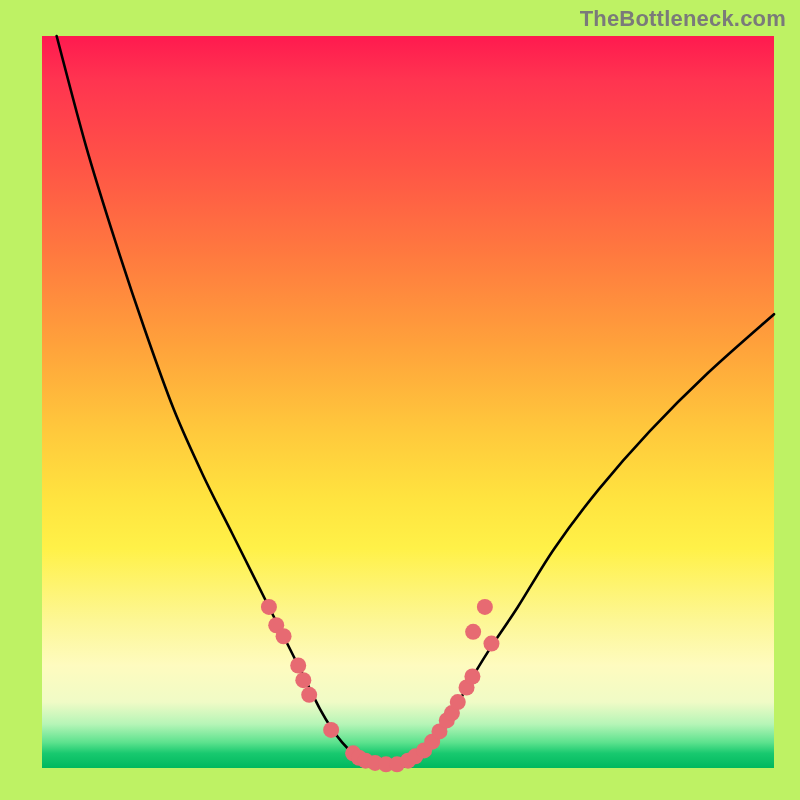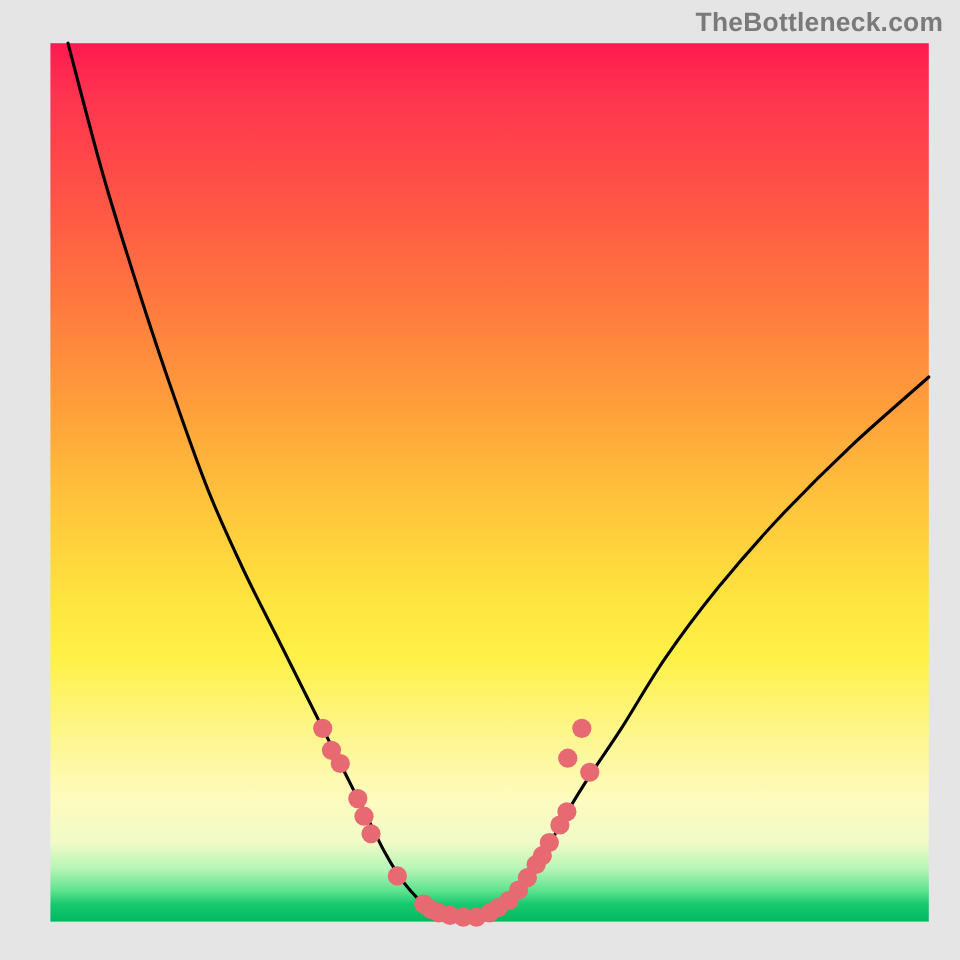--- a/index.html
+++ b/index.html
@@ -8,21 +8,21 @@
     width: 800px;
     height: 800px;
     background: #000;
     overflow: hidden;
     font-family: Arial, Helvetica, sans-serif;
   }
   .stage {
     position: relative;
     width: 800px;
     height: 800px;
-    background: #e5e5e5;
+    background: #bef264;
   }
   .plot {
     position: absolute;
     left: 42px;
     top: 36px;
     width: 732px;
     height: 732px;
     
     background: linear-gradient(
       to bottom,

